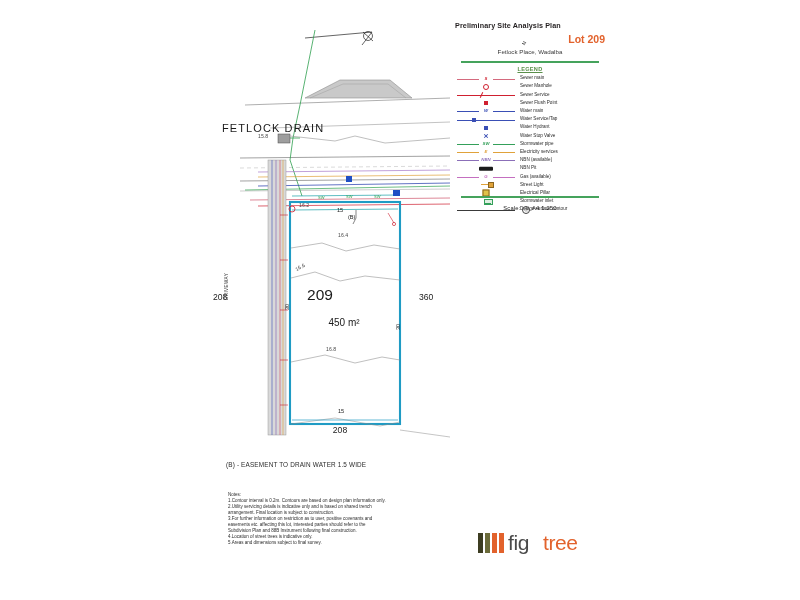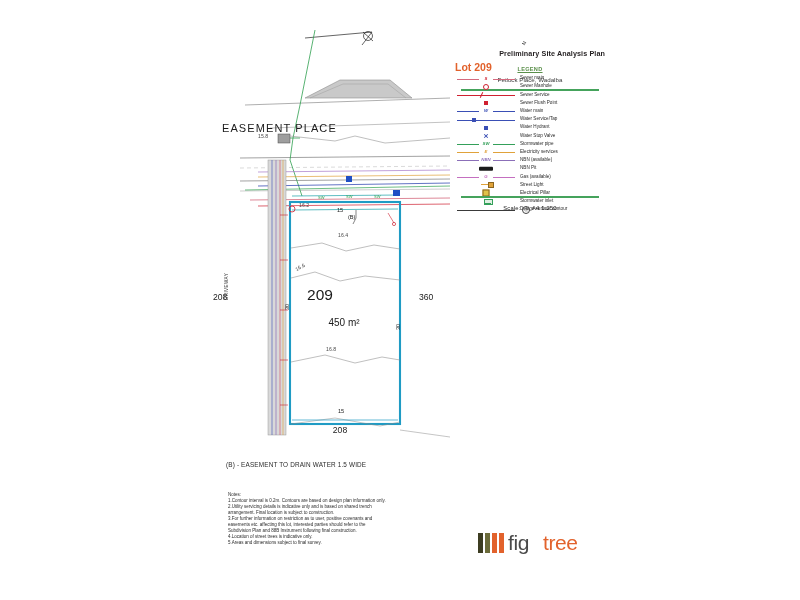--- a/index.html
+++ b/index.html
@@ -9,25 +9,25 @@
     font-family:"Liberation Sans", sans-serif;
     color:#231f20;
     overflow:hidden;
     position:relative;
   }
   .page{position:absolute;inset:0;}
 
   
   .info-panel{position:absolute;left:455px;top:22px;width:150px;}
   .title-main{
-    font-size:7.2px;font-weight:bold;text-align:right;letter-spacing:.1px;
-    color:#231f20;line-height:1.2;margin-top:28px;
+    font-size:7.2px;font-weight:bold;text-align:left;letter-spacing:.1px;
+    color:#231f20;line-height:1.2;
   }
   .title-lot{
-    font-size:10.5px;font-weight:bold;text-align:left;color:#e2622c;
+    font-size:10.5px;font-weight:bold;text-align:right;color:#e2622c;
     margin-top:3px;line-height:1.1;
   }
   .title-addr{
     font-size:6.2px;text-align:center;color:#3a3a3a;margin-top:3px;
   }
   .rule-green{
     height:1.6px;background:#45a35c;margin:6px 6px 0 6px;
   }
 
   
@@ -357,21 +357,21 @@
       <path d="M141 352 L175 345 L205 353 L232 347 L250 350" stroke="#8a8a8a" stroke-width="0.55" fill="none"></path>
       <path d="M141 414 L185 408 L230 416 L250 412" stroke="#8a8a8a" stroke-width="0.5" fill="none"></path>
       <path d="M250 420 L300 427" stroke="#8a8a8a" stroke-width="0.5" fill="none"></path>
 
       <path d="M142 410 L248 410" stroke="#1f9bc4" stroke-width="0.7" fill="none"></path>
     </svg>
 
     <div class="north-lbl">N</div>
   </div>
 
-  <div class="street-label">EASEMENT PLACE</div>
+  <div class="street-label">FETLOCK DRAIN</div>
   <div class="lot-num">209</div>
   <div class="lot-area">450 m²</div>
   <div class="nb-left">208</div>
   <div class="nb-right">360</div>
   <div class="nb-bottom">208</div>
 
   <div class="dim" style="left:340px;top:207px;transform:translateX(-50%)">15</div>
   <div class="dim" style="left:341px;top:408px;transform:translateX(-50%)">15</div>
   <div class="dim dim-rot" style="left:284px;top:310px;">30</div>
   <div class="dim dim-rot" style="left:395px;top:330px;">30</div>

